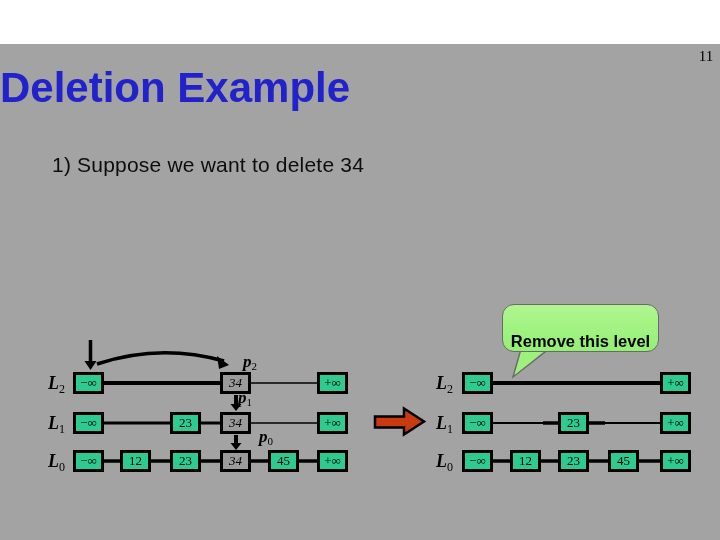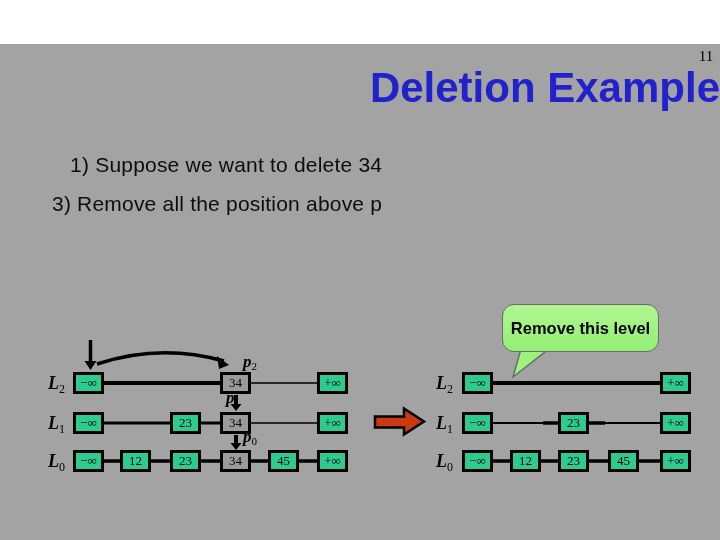--- a/index.html
+++ b/index.html
@@ -3,62 +3,61 @@
 <meta charset="utf-8">
 <style>
   html,body{margin:0;padding:0;}
   body{width:720px;height:540px;background:#ffffff;overflow:hidden;
        font-family:"Liberation Sans",sans-serif;position:relative;}
   .slide{position:absolute;left:0;top:0;width:720px;height:540px;background:#a3a3a3;margin-top:44px;}
 
   .page-number{position:absolute;left:694px;top:4px;width:24px;
     font-family:"Liberation Serif",serif;font-size:15px;color:#000;text-align:center;}
 
-  .slide-title{position:absolute;left:0;right:0;top:20px;text-align:right;
+  .slide-title{position:absolute;left:0;right:0;top:20px;text-align:left;
     font-size:42px;font-weight:700;color:#2222cc;letter-spacing:0px;}
 
   .steps{position:absolute;left:52px;top:102px;font-size:21px;color:#0d0d0d;
     line-height:38.5px;letter-spacing:0.2px;text-align:right;}
 
   
   .node{position:absolute;width:31px;height:22px;box-sizing:border-box;
     border:3px solid #000;background:#2ecb90;color:#000;
     font-family:"Liberation Serif",serif;font-size:13px;line-height:16px;
     text-align:center;}
-  .node.gray{background:#9b9b9b;}
+  .node.gray{background:#9b9b9b;font-style:italic;}
 
   .lvl-label{position:absolute;font-family:"Liberation Serif",serif;
     font-style:italic;font-weight:700;font-size:18px;color:#000;}
   .lvl-label .sub{font-size:12px;font-style:normal;font-weight:400;
     vertical-align:-4px;font-family:"Liberation Serif",serif;}
 
   .p-label{position:absolute;font-family:"Liberation Serif",serif;
     font-style:italic;font-weight:700;font-size:17px;color:#000;}
   .p-label .sub{font-size:11px;font-style:normal;font-weight:400;vertical-align:-3px;}
 
   .callout{position:absolute;left:502px;top:260px;width:157px;height:48px;
     box-sizing:border-box;border:1.4px solid #6a6a6a;border-radius:12px;
     background:linear-gradient(180deg,#b0f690 0%,#93ef74 100%);
-    display:flex;align-items:center;justify-content:center;
+    display:flex;align-items:flex-end;justify-content:center;
     font-size:16.5px;font-weight:700;color:#000;}
 
   svg.overlay{position:absolute;left:0;top:0;width:720px;height:540px;}
 </style>
 </head>
 <body>
 
 <div class="slide">
 
   <div class="page-number">11</div>
 
   <div class="slide-title">Deletion Example</div>
 
   <div class="steps">
     <div>1) Suppose we want to delete 34</div>
-    <div>3) Remove all the position above p</div>
   </div>
 
   <svg class="overlay" viewBox="0 0 720 540">
 
     <line x1="104" y1="339" x2="221" y2="339" stroke="#000" stroke-width="4"></line>
     <line x1="250" y1="339" x2="318" y2="339" stroke="#000" stroke-width="1.5"></line>
     <line x1="104" y1="379" x2="171" y2="379" stroke="#000" stroke-width="3"></line>
     <line x1="200" y1="379" x2="221" y2="379" stroke="#000" stroke-width="3"></line>
     <line x1="250" y1="379" x2="318" y2="379" stroke="#000" stroke-width="1.5"></line>
     <line x1="104" y1="417" x2="121" y2="417" stroke="#000" stroke-width="3.5"></line>
@@ -104,24 +103,24 @@
   <span class="lvl-label" style="left:48px;top:369px">
     <span>L</span><span class="sub">1</span>
   </span>
   <span class="lvl-label" style="left:48px;top:407px">
     <span>L</span><span class="sub">0</span>
   </span>
 
   <span class="p-label" style="left:243px;top:308px">
     <span>p</span><span class="sub">2</span>
   </span>
-  <span class="p-label" style="left:226px;top:344px">
+  <span class="p-label" style="left:238px;top:344px">
     <span>p</span><span class="sub">1</span>
   </span>
-  <span class="p-label" style="left:243px;top:383px">
+  <span class="p-label" style="left:259px;top:383px">
     <span>p</span><span class="sub">0</span>
   </span>
 
   <div class="node" style="left:73px;top:328px">−∞</div>
   <div class="node gray" style="left:220px;top:328px">34</div>
   <div class="node" style="left:317px;top:328px">+∞</div>
 
   <div class="node" style="left:73px;top:368px">−∞</div>
   <div class="node" style="left:170px;top:368px">23</div>
   <div class="node gray" style="left:220px;top:368px">34</div>

